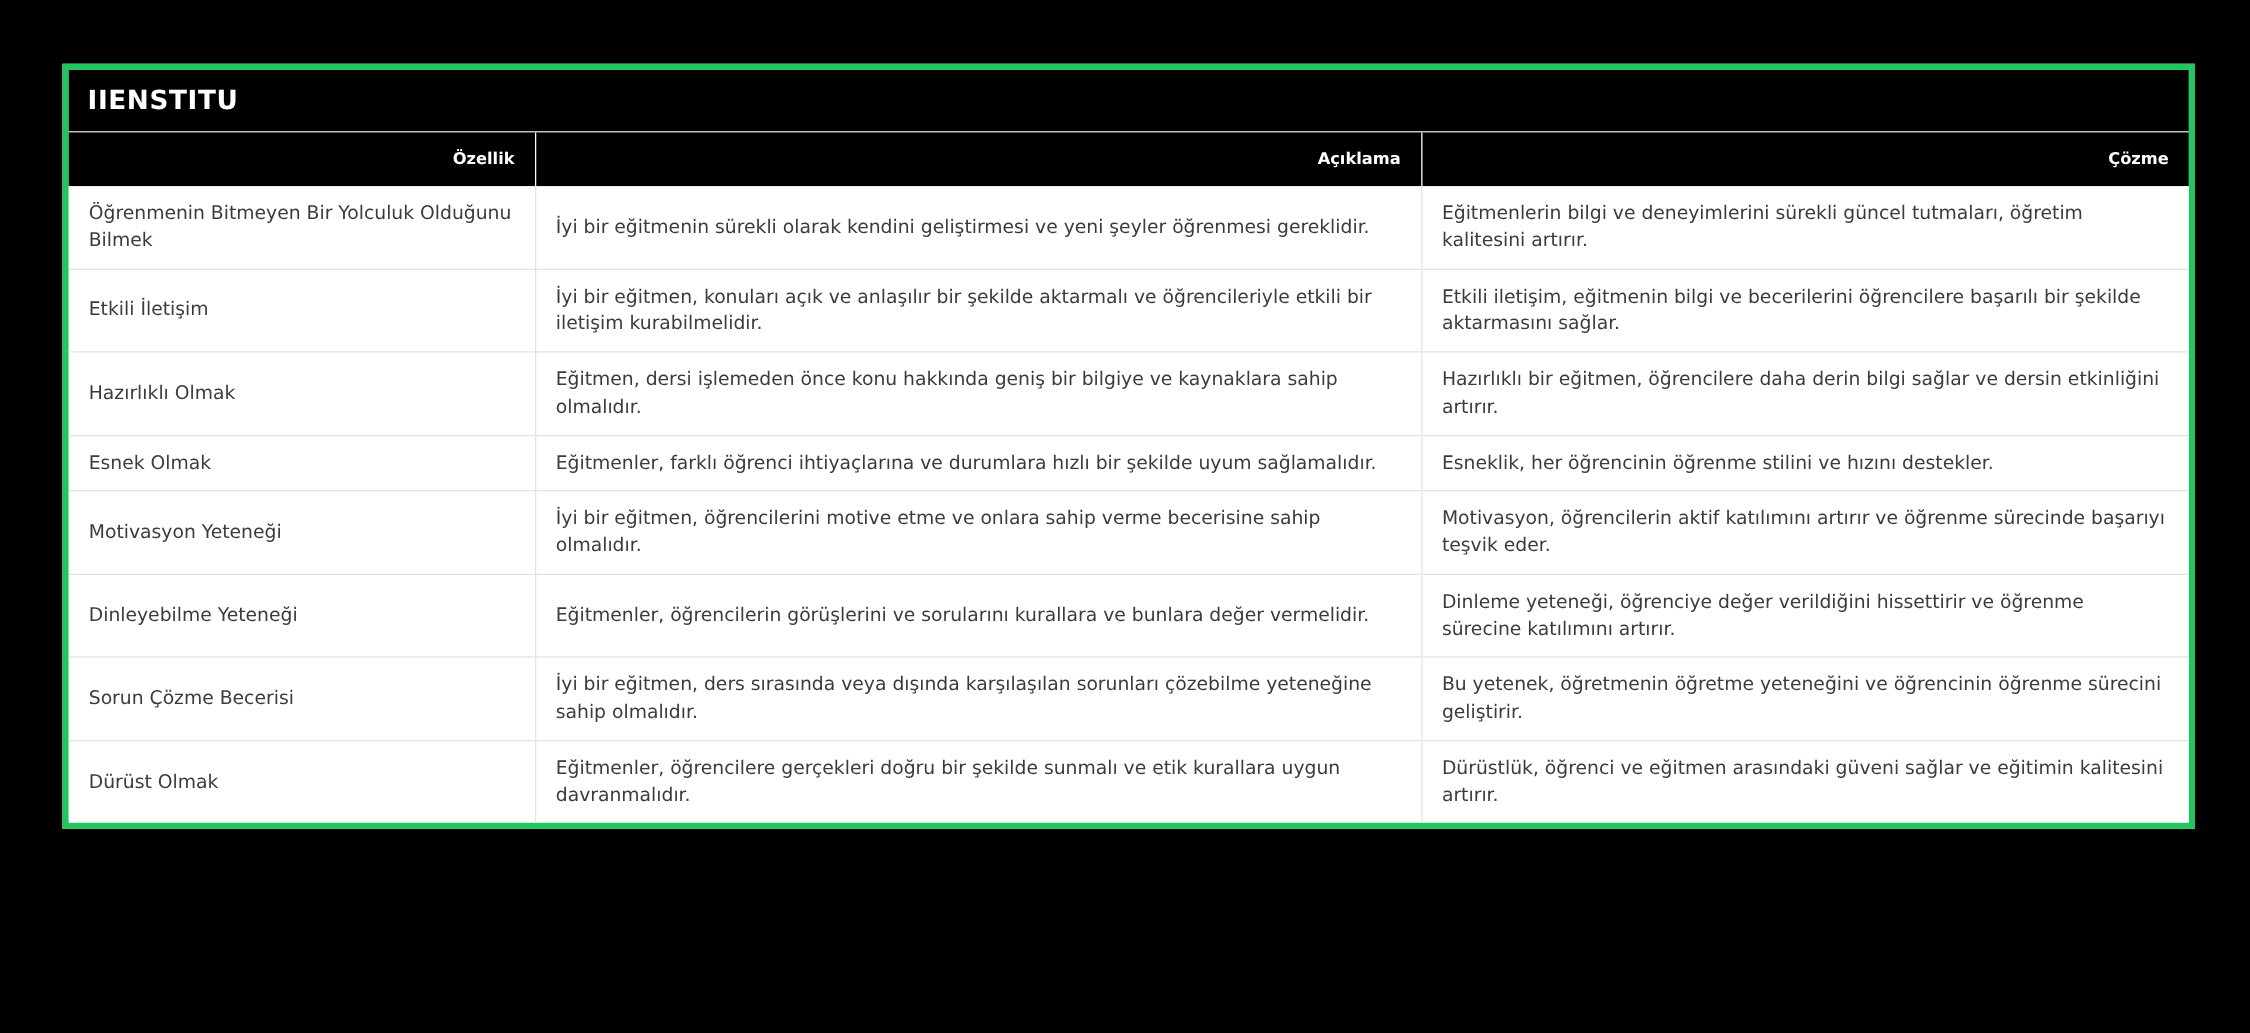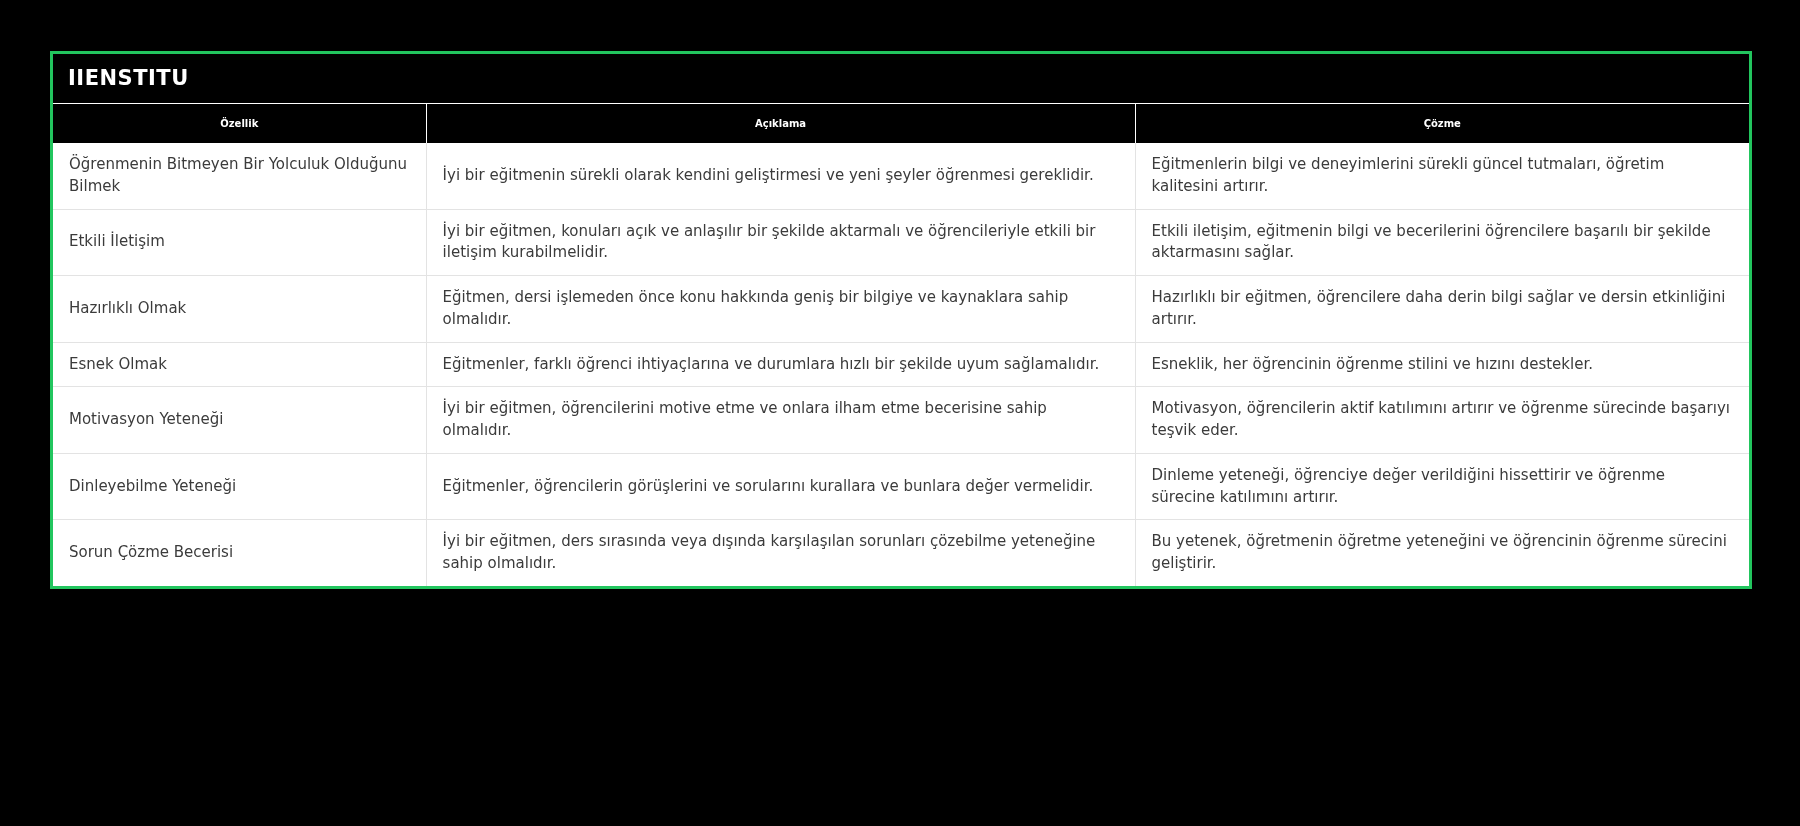--- a/index.html
+++ b/index.html
@@ -13,21 +13,21 @@
     position: relative;
     font-family: "DejaVu Sans", "Liberation Sans", sans-serif;
     overflow: hidden;
   }
   .card {
     position: absolute;
     left: 50px;
     top: 51px;
     width: 1696px;
     background: #ffffff;
-    border: 3px solid #22c55e;
+    border: 5px solid #22c55e;
   }
   .card-title {
     background: #000000;
     color: #ffffff;
     font-size: 21px;
     font-weight: 700;
     letter-spacing: 0.5px;
     padding: 12px 15px 13px 15px;
     border-bottom: 1px solid #ffffff;
   }
@@ -35,22 +35,22 @@
     width: 100%;
     border-collapse: collapse;
     table-layout: fixed;
   }
   table.features col.c1 { width: 22%; }
   table.features col.c2 { width: 41.8%; }
   table.features col.c3 { width: 36.2%; }
   table.features thead th {
     background: #000000;
     color: #ffffff;
-    text-align: center;
-    font-size: 10px;
+    text-align: right;
+    font-size: 13px;
     font-weight: 700;
     padding: 14px 16px;
     border-right: 1px solid #ffffff;
   }
   table.features thead th:last-child {
     border-right: none;
   }
   table.features tbody td {
     background: #ffffff;
     color: #3b3b3b;
@@ -105,28 +105,33 @@
         <td>Eğitmen, dersi işlemeden önce konu hakkında geniş bir bilgiye ve kaynaklara sahip olmalıdır.</td>
         <td>Hazırlıklı bir eğitmen, öğrencilere daha derin bilgi sağlar ve dersin etkinliğini artırır.</td>
       </tr>
       <tr>
         <td>Esnek Olmak</td>
         <td>Eğitmenler, farklı öğrenci ihtiyaçlarına ve durumlara hızlı bir şekilde uyum sağlamalıdır.</td>
         <td>Esneklik, her öğrencinin öğrenme stilini ve hızını destekler.</td>
       </tr>
       <tr>
         <td>Motivasyon Yeteneği</td>
-        <td>İyi bir eğitmen, öğrencilerini motive etme ve onlara ilham etme becerisine sahip olmalıdır.</td>
+        <td>İyi bir eğitmen, öğrencilerini motive etme ve onlara sahip verme becerisine sahip olmalıdır.</td>
         <td>Motivasyon, öğrencilerin aktif katılımını artırır ve öğrenme sürecinde başarıyı teşvik eder.</td>
       </tr>
       <tr>
         <td>Dinleyebilme Yeteneği</td>
         <td>Eğitmenler, öğrencilerin görüşlerini ve sorularını kurallara ve bunlara değer vermelidir.</td>
         <td>Dinleme yeteneği, öğrenciye değer verildiğini hissettirir ve öğrenme sürecine katılımını artırır.</td>
       </tr>
       <tr>
         <td>Sorun Çözme Becerisi</td>
         <td>İyi bir eğitmen, ders sırasında veya dışında karşılaşılan sorunları çözebilme yeteneğine sahip olmalıdır.</td>
         <td>Bu yetenek, öğretmenin öğretme yeteneğini ve öğrencinin öğrenme sürecini geliştirir.</td>
       </tr>
+      <tr>
+        <td>Dürüst Olmak</td>
+        <td>Eğitmenler, öğrencilere gerçekleri doğru bir şekilde sunmalı ve etik kurallara uygun davranmalıdır.</td>
+        <td>Dürüstlük, öğrenci ve eğitmen arasındaki güveni sağlar ve eğitimin kalitesini artırır.</td>
+      </tr>
     </tbody>
   </table>
 </div>
 
 </body></html>

